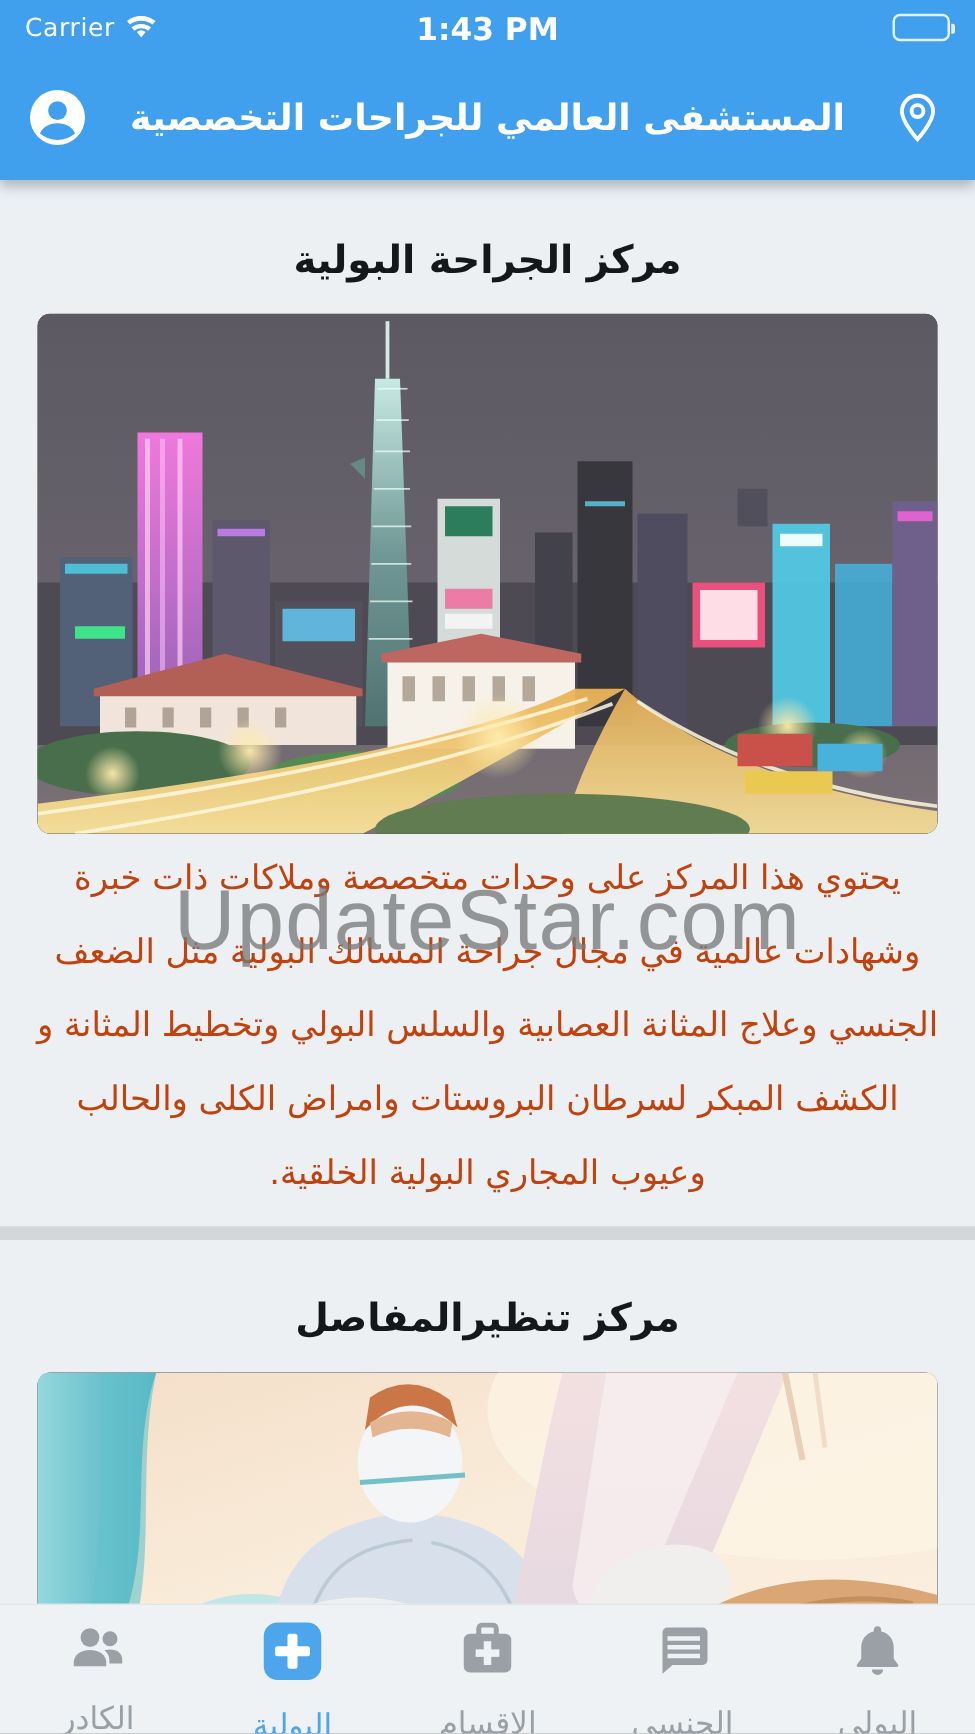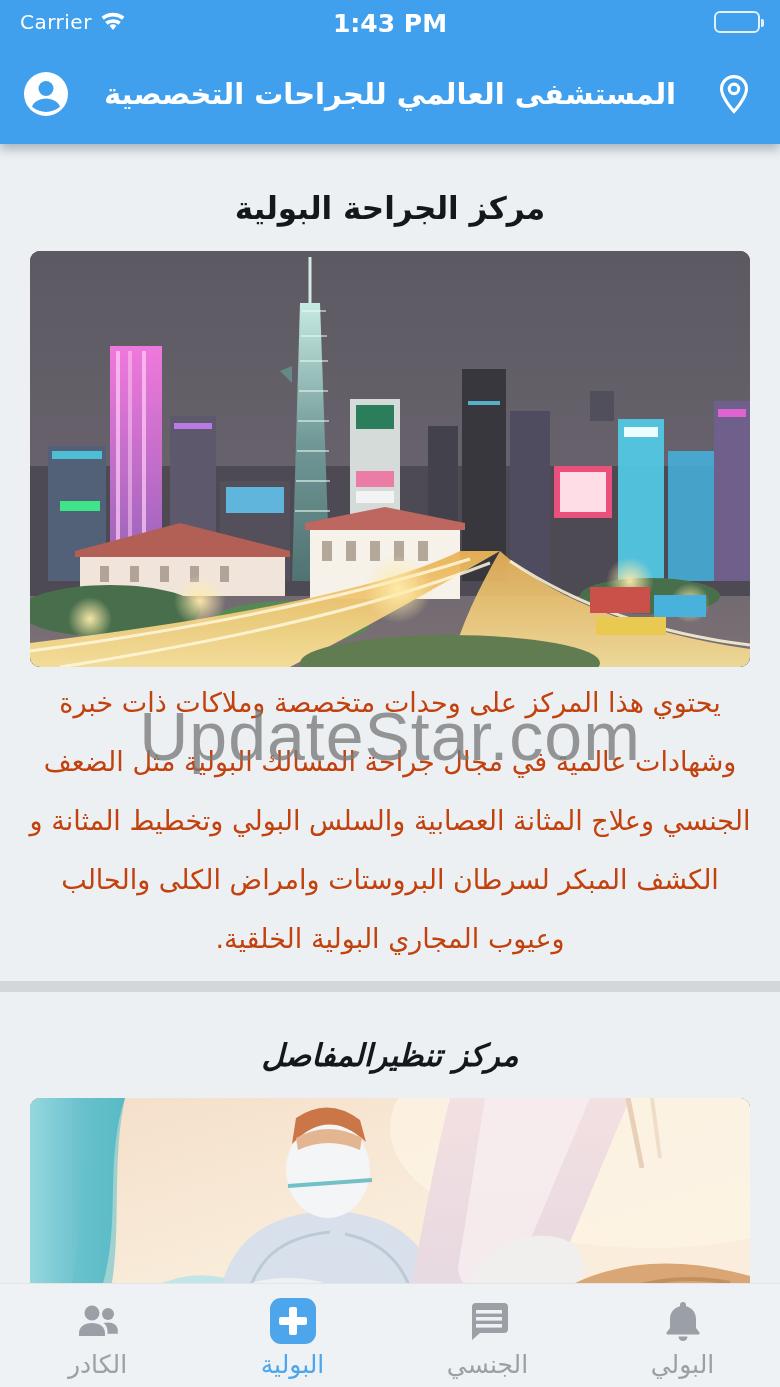--- a/index.html
+++ b/index.html
@@ -47,30 +47,30 @@
     direction:rtl;text-align:center;color:#c2410c;
     font-size:27px;line-height:59px;padding:0 26px;margin:0;
   }
   .watermark{
     position:absolute;left:0;right:0;top:24px;text-align:center;
     font-family:"Liberation Sans","DejaVu Sans",sans-serif;
     font-size:68px;color:rgba(122,122,122,.78);letter-spacing:1px;
     pointer-events:none;z-index:3;
   }
   .divider{height:11px;background:#D3D7DA;margin-top:6px;}
-  .title-2{padding-top:36px;height:54px;line-height:54px;font-style:italic;}
+  .title-2{padding-top:36px;height:54px;line-height:54px;}
   .card-img-2{margin-top:16px;}
   
   .tab-bar{
     position:absolute;left:0;right:0;bottom:0;height:104px;background:#EFF2F4;
     display:flex;border-top:1px solid #e2e5e8;box-sizing:border-box;z-index:6;
   }
   .tab{
     flex:1;display:flex;flex-direction:column;align-items:center;
-    justify-content:flex-start;padding-top:14px;gap:8px;cursor:pointer;
+    justify-content:flex-start;padding-top:14px;gap:24px;cursor:pointer;
   }
   .tab .glyph{height:46px;display:flex;align-items:center;justify-content:center;}
   .tab .tab-label{font-size:25px;color:#99A1A7;direction:rtl;line-height:26px;}
   .tab.active .tab-label{color:#4DA6EB;}
   .cross-badge{
     width:46px;height:46px;background:#4DA6EB;border-radius:11px;position:relative;
   }
   .cross-badge::before,.cross-badge::after{
     content:"";position:absolute;background:#fff;border-radius:2px;
   }
@@ -319,20 +319,31 @@
       <div class="tab-label">الكادر</div>
     </div>
 
     <div class="tab active">
       <div class="glyph">
         <div class="cross-badge"></div>
       </div>
       <div class="tab-label">البولية</div>
     </div>
 
+    <div class="tab">
+      <div class="glyph">
+        <svg width="46" height="44" viewBox="0 0 46 44">
+          <rect x="16" y="2" width="14" height="10" rx="3" fill="none" stroke="#9AA0A6" stroke-width="4"></rect>
+          <rect x="4" y="9" width="38" height="31" rx="5" fill="#9AA0A6"></rect>
+          <rect x="20" y="15" width="6" height="19" fill="#EFF2F4"></rect>
+          <rect x="13.5" y="21.5" width="19" height="6" fill="#EFF2F4"></rect>
+        </svg>
+      </div>
+      <div class="tab-label">الاقسام</div>
+    </div>
 
     <div class="tab">
       <div class="glyph">
         <svg width="44" height="44" viewBox="0 0 44 44">
           <path fill="#9AA0A6" d="M6 4h32a4 4 0 0 1 4 4v22a4 4 0 0 1-4 4H14l-8 7V8a4 4 0 0 1 4-4z"></path>
           <rect x="10" y="11" width="26" height="3.6" fill="#EFF2F4"></rect>
           <rect x="10" y="18" width="26" height="3.6" fill="#EFF2F4"></rect>
           <rect x="10" y="25" width="26" height="3.6" fill="#EFF2F4"></rect>
         </svg>
       </div>

